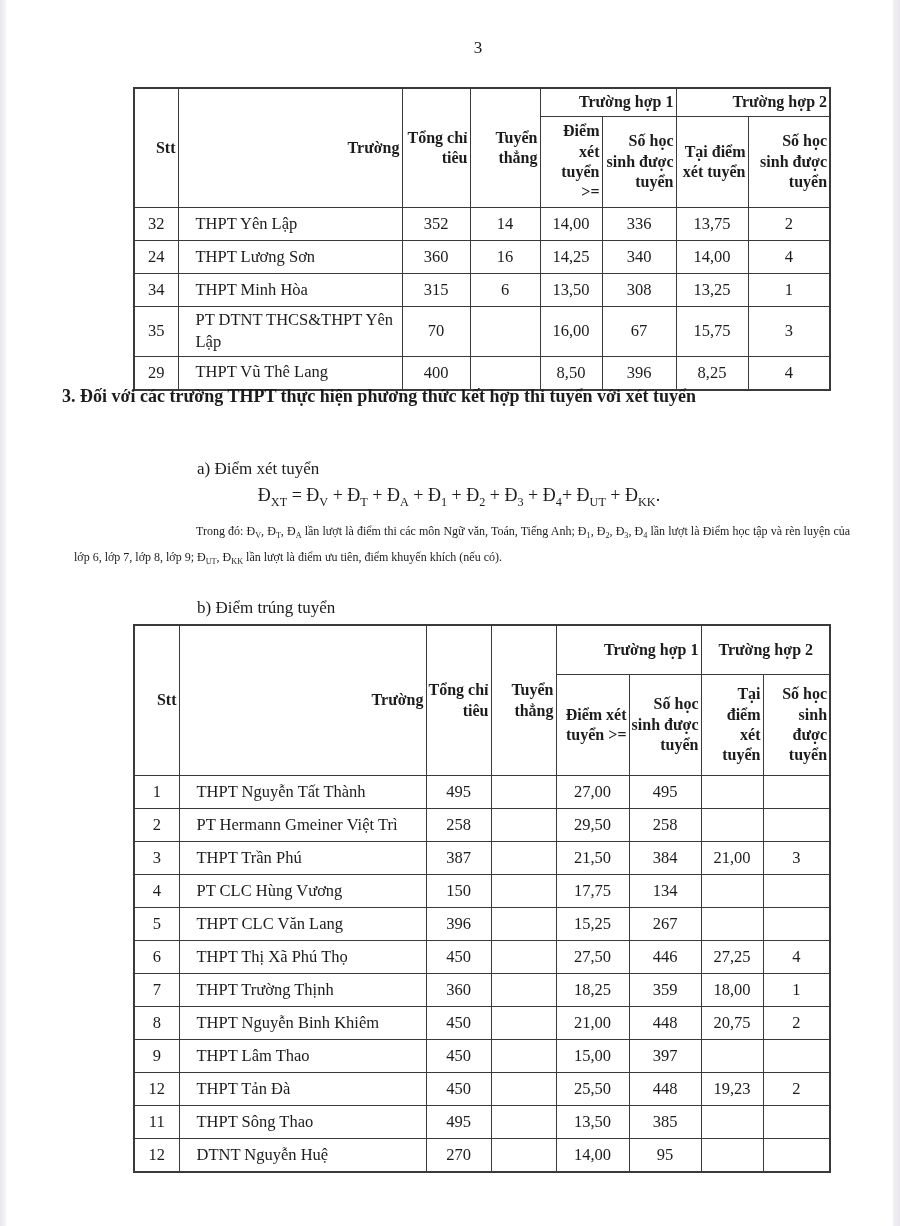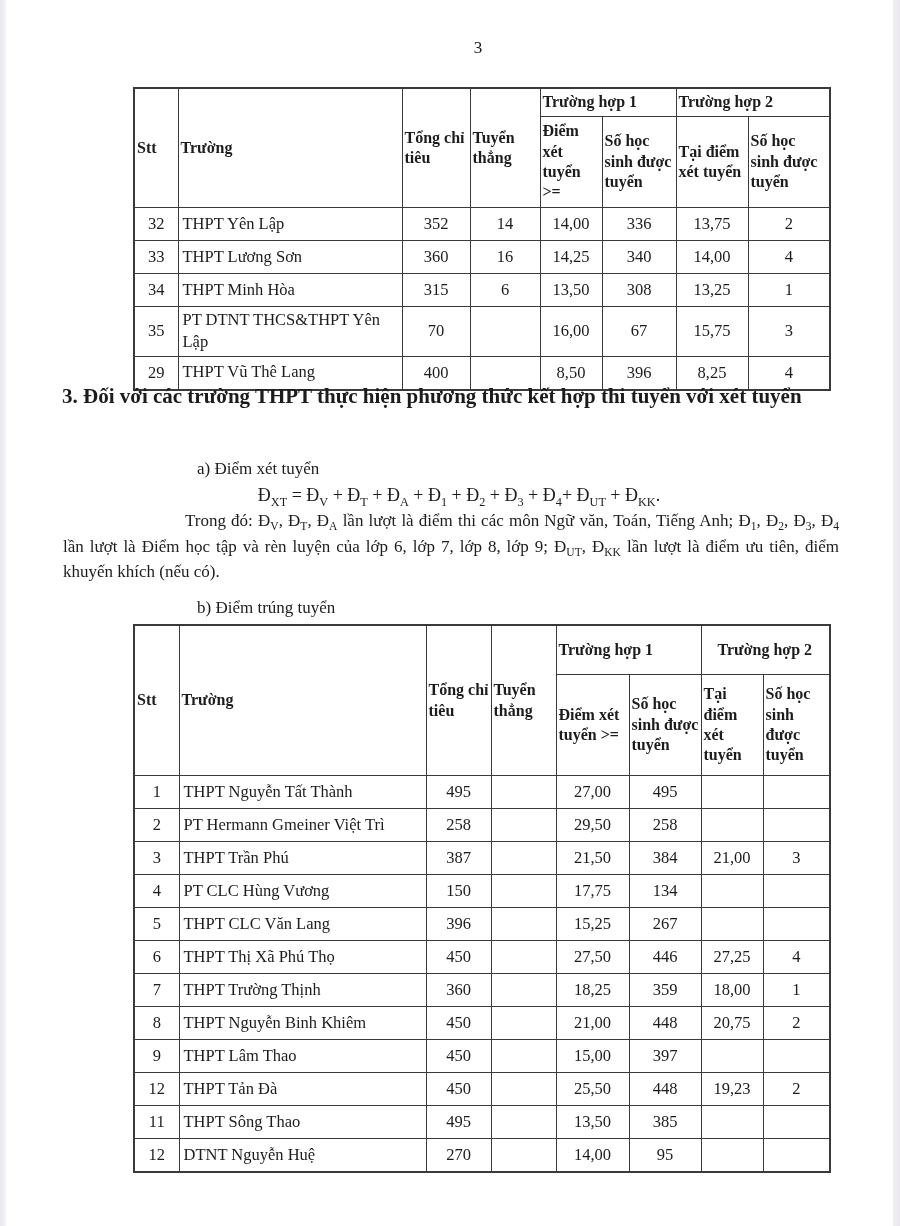--- a/index.html
+++ b/index.html
@@ -14,41 +14,41 @@
 
   .page-number{position:absolute;top:38px;left:0;width:956px;text-align:center;font-size:17px;}
 
   table.tbl{
     border-collapse:collapse;table-layout:fixed;position:absolute;left:133px;width:696px;
     font-size:16.5px;
   }
   table.tbl,
   table.tbl th, table.tbl td{border:1px solid #3a3a3a;}
   table.tbl{border-width:2px;}
-  th{font-weight:bold;text-align:left;vertical-align:middle;line-height:1.28;padding:2px 2px;font-size:16px;}
+  th{font-weight:bold;text-align:right;vertical-align:middle;line-height:1.28;padding:2px 2px;font-size:16px;}
   td{text-align:center;vertical-align:middle;height:28px;padding:2px 3px;line-height:1.2;}
-  td.name{text-align:left;padding-left:4px;line-height:1.35;}
+  td.name{text-align:left;padding-left:17px;line-height:1.35;}
 
   .tbl1{top:87px;}
   .tbl1 tr.group th{height:23px;}
   .tbl1 tr.sub th{height:86px;}
 
   .tbl2{top:624px;}
   .tbl2 tr.group th{height:44px;}
   .tbl2 tr.sub th{height:96px;}
   .tbl2 th.wrap2{padding:2px 16px;}
 
   .heading{position:absolute;left:62px;top:384px;width:776px;
-    font-weight:bold;font-size:21px;line-height:25px;text-align:justify;margin:0;}
+    font-weight:bold;font-size:18px;line-height:25px;text-align:justify;margin:0;}
   .item-line{position:absolute;left:185px;font-size:17px;margin:12px;}
   .item-a{top:447px;}
   .item-b{top:586px;}
   .formula{position:absolute;left:62px;top:476px;width:776px;text-align:center;font-size:18px;margin:9px;}
-  .para{position:absolute;left:62px;top:507px;width:776px;font-size:17px;line-height:25.5px;
-    text-align:justify;text-indent:122px;margin:1px;}
+  .para{position:absolute;left:62px;top:507px;width:776px;font-size:12px;line-height:25.5px;
+    text-align:justify;text-indent:122px;margin:12px;}
   sub{font-size:68%;line-height:0;}
 </style>
 </head>
 <body>
 
 <div class="edge edge-left"></div>
 <div class="edge edge-right"></div>
 
 <div class="page-number">3</div>
 
@@ -84,21 +84,21 @@
         <td>32</td>
         <td class="name">THPT Yên Lập</td>
         <td>352</td>
         <td>14</td>
         <td>14,00</td>
         <td>336</td>
         <td>13,75</td>
         <td>2</td>
       </tr>
       <tr>
-        <td>33</td>
+        <td>24</td>
         <td class="name">THPT Lương Sơn</td>
         <td>360</td>
         <td>16</td>
         <td>14,25</td>
         <td>340</td>
         <td>14,00</td>
         <td>4</td>
       </tr>
       <tr>
         <td>34</td>

